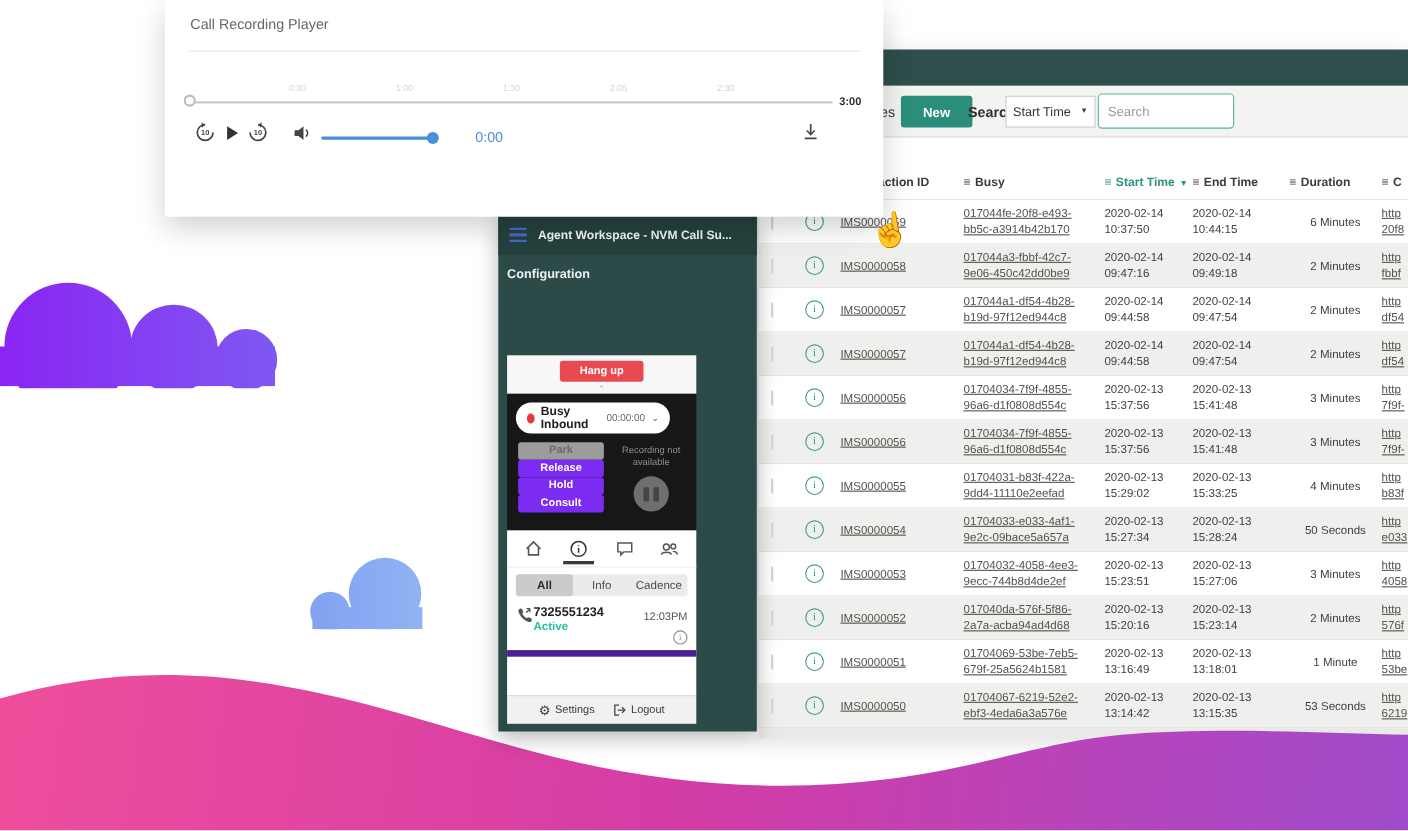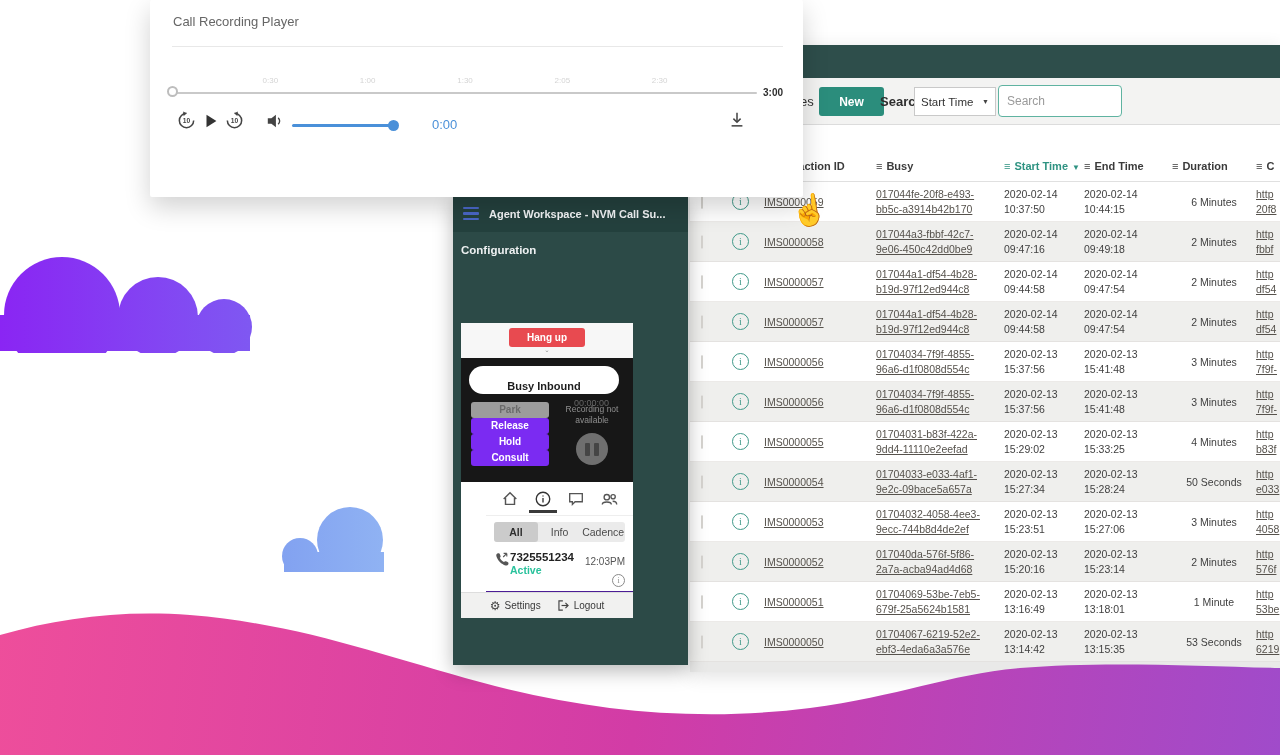--- a/index.html
+++ b/index.html
@@ -59,36 +59,36 @@
   .burger i { height:2.5px; background:#4a67c8; border-radius:1px; }
   .ws-title { color:#f2f4f6; font-size:11px; font-weight:bold; white-space:nowrap; overflow:hidden; }
   .ws-config { color:#eef1f2; font-size:11.5px; font-weight:bold; padding:12px 8px; }
 
   #phone { position:absolute; left:8px; top:128px; width:172px; height:335px; }
   .ph-hangup-strip { height:35px; background:#f7f7f7; position:relative; }
   .hangup-btn { position:absolute; left:48px; top:5px; width:76px; height:19px; background:#e84a50;
     border:none; border-radius:3px; color:#fff; font-size:10px; font-weight:bold; }
   .strip-car { position:absolute; left:0; right:0; bottom:-1px; text-align:center; font-size:9px; color:#999; }
   .ph-black { height:124px; background:#171717; position:relative; }
-  .busy-pill { position:absolute; left:8px; right:14px; top:8px; height:28px; background:#fff;
-    border-radius:14px; display:flex; align-items:center; padding:8px 10px; gap:6px;flex-direction:column; }
+  .busy-pill { position:absolute; left:8px; right:24px; top:8px; height:28px; background:#fff;
+    border-radius:14px; display:flex; align-items:center; padding:8px 10px; gap:6px; }
   .red-dot { width:9px; height:9px; border-radius:50%; background:#e3393f; }
   .busy-label { font-size:11px; font-weight:bold; color:#1d1d1d; }
   .busy-timer { font-size:9px; color:#666; margin-left:auto; }
   .busy-car { font-size:8px; color:#555; }
   .call-btns { position:absolute; left:10px; top:44px; display:flex; flex-direction:column; }
   .call-btn { width:78px; height:16px; border:none; border-radius:3px; font-size:10px; font-weight:bold;
     line-height:16px; text-align:center; color:#fff; background:#7b2bf2; }
   .call-btn.disabled { background:#9c9c9c; color:#6b6b6b; }
   .rec-zone { position:absolute; left:96px; top:46px; width:70px; text-align:center; }
   .rec-note { font-size:8.5px; color:#8f8f8f; line-height:1.3; }
   .pause-circle { width:32px; height:32px; border-radius:50%; background:#6f6f6f; margin:7px auto 0;
     display:flex; align-items:center; justify-content:center; gap:4px; }
   .pause-circle i { width:5px; height:13px; background:#454545; border-radius:1px; }
-  .ph-white { height:110px; background:#fff;padding-left:25px; }
+  .ph-white { height:150px; background:#fff; }
   .tab-icons { height:34px; display:flex; align-items:center; justify-content:space-between;
     padding:0 14px; border-bottom:1px solid #eee; }
   .tab-ic { position:relative; width:20px; height:24px; display:flex; align-items:center; justify-content:center; }
   .tab-ic.sel::after { content:""; position:absolute; left:-4px; right:-4px; bottom:-2px; height:3px; background:#3a3a3a; }
   .seg { margin:6px 8px 4px; height:20px; background:#ebebeb; border-radius:3px; display:flex; }
   .seg-item { flex:1; font-size:10.5px; color:#4c4c4c; text-align:center; line-height:20px; border-radius:3px; }
   .seg-item.sel { background:#cbcbcb; font-weight:bold; color:#2d2d2d; }
   .call-entry { display:flex; padding:5px 8px 4px; border-bottom:6px solid #4c1d95; }
   .ce-main { display:flex; flex-direction:column; gap:1px; }
   .ce-number { font-size:11.5px; font-weight:bold; color:#222; }

